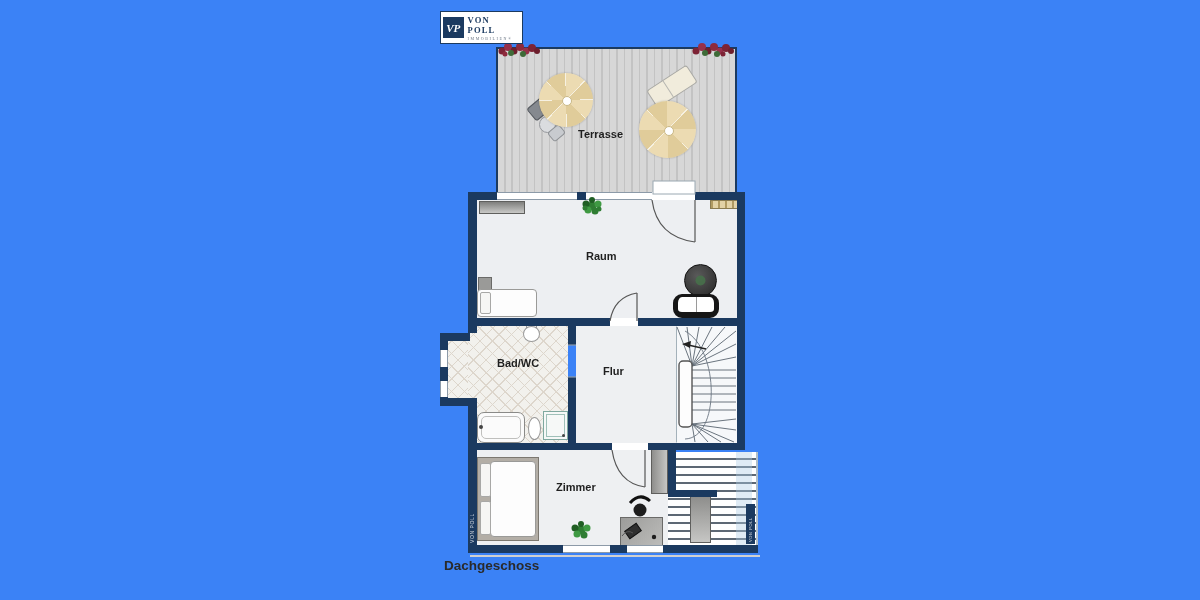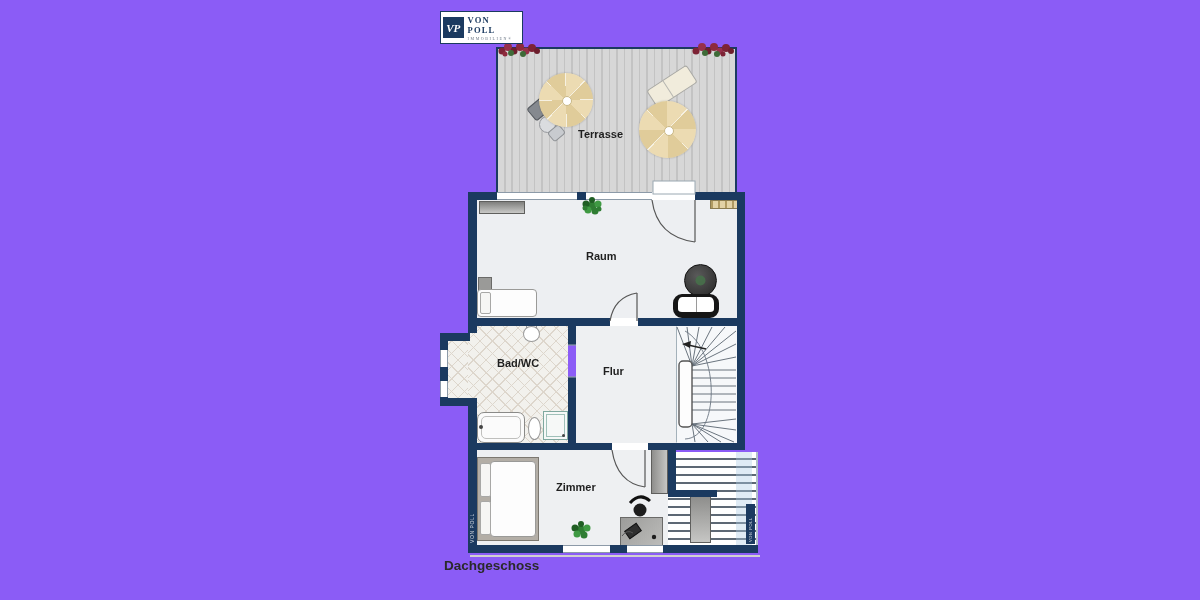--- a/index.html
+++ b/index.html
@@ -1,16 +1,16 @@
 <!DOCTYPE html>
 <html><head>
 <meta charset="utf-8">
 <style>
   html,body{margin:0;padding:0;background:#fff;}
-  #canvas{position:relative;width:1200px;height:600px;background:#8b5cf6;overflow:hidden;
+  #canvas{position:relative;width:1200px;height:600px;background:#3b82f6;overflow:hidden;
           font-family:"Liberation Sans",sans-serif;}
   .abs{position:absolute;box-sizing:border-box;}
   
   .wall{position:absolute;background:#1b3a60;z-index:4;box-sizing:border-box;}
   .gap{position:absolute;background:#ffffff;z-index:4;box-sizing:border-box;}
   .win-h{position:absolute;background:#fff;border-top:1px solid #8c9aa8;border-bottom:1px solid #8c9aa8;z-index:4;box-sizing:border-box;}
   .win-v{position:absolute;background:#fff;border-left:1px solid #8c9aa8;border-right:1px solid #8c9aa8;z-index:4;box-sizing:border-box;}
   
   .floor{position:absolute;z-index:1;box-sizing:border-box;}
   .deck{background:repeating-linear-gradient(90deg,#d7d7d7 0 6px,#c3c3c3 6px 7.5px);

